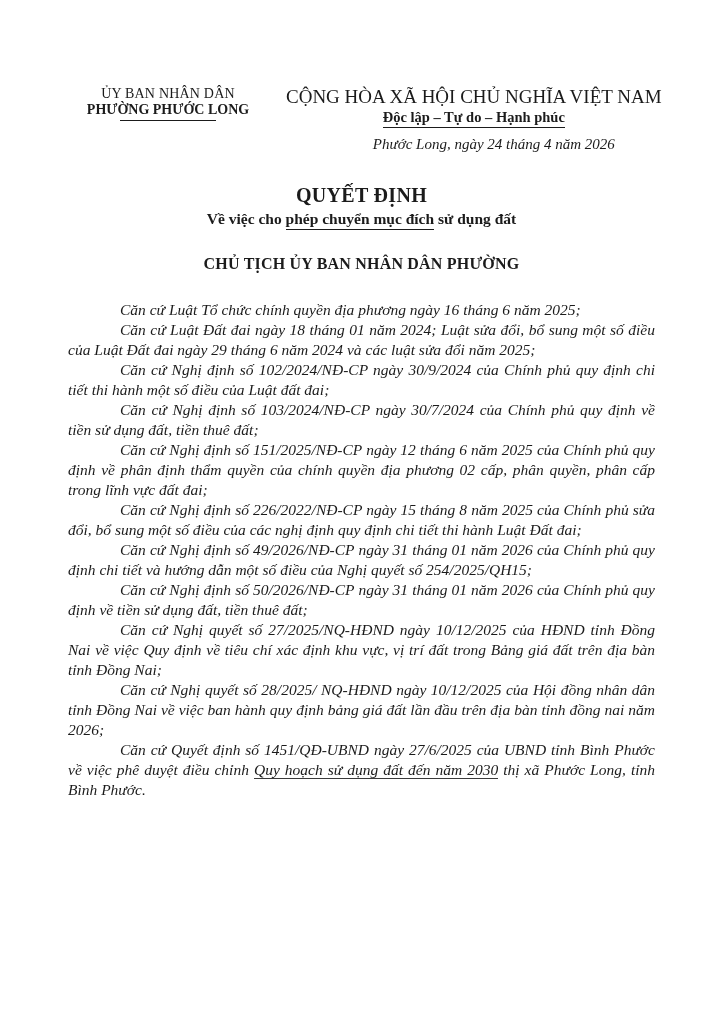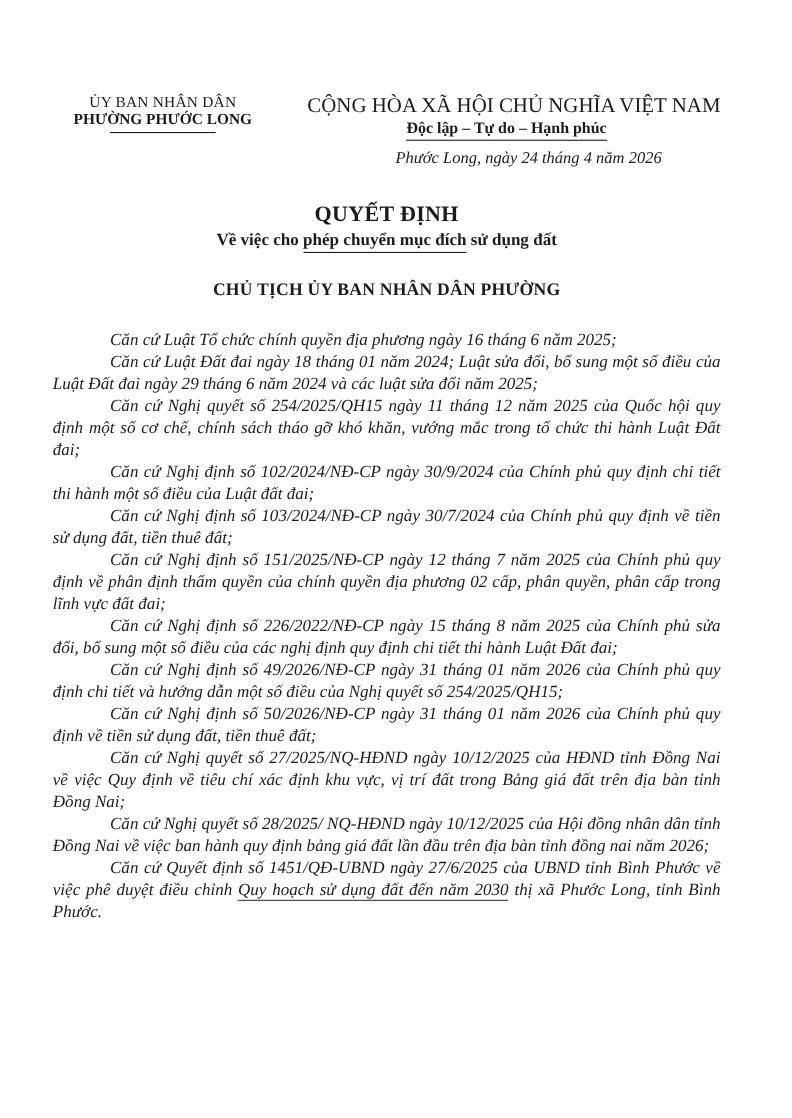--- a/index.html
+++ b/index.html
@@ -3,21 +3,21 @@
 <meta charset="utf-8">
 <style>
   * { box-sizing: border-box; }
   html, body { margin: 0; padding: 0; background: #ffffff; }
   .page {
     width: 720px;
     height: 1016px;
     background: #ffffff;
     color: #1b1b1b;
     font-family: "Liberation Serif", "DejaVu Serif", serif;
-    padding: 86px 65px 0 48px;
+    padding: 86px 65px 0 68px;
     overflow: hidden;
   }
   
   .hdr { display: flex; align-items: flex-start; }
   .hdr-left { width: 200px; text-align: center; flex-shrink: 0; }
   .hdr-right { flex: 1; text-align: center; padding-left: 18px; }
   .hl1 { font-size: 14px; letter-spacing: 0.2px; white-space: nowrap; }
   .hl2 { font-size: 14px; font-weight: bold; white-space: nowrap; }
   .hl-rule { width: 96px; border-bottom: 1.6px solid #1b1b1b; margin: 2px auto 8px auto; }
   .h-num { font-size: 14.5px; white-space: nowrap; }
@@ -63,24 +63,23 @@
 
   <div class="title-block">
     <div class="t-main">QUYẾT ĐỊNH</div>
     <div class="t-sub"><span>Về việc cho </span><span class="u-seg">phép chuyển mục đích</span><span> sử dụng đất</span></div>
     <div class="t-auth">CHỦ TỊCH ỦY BAN NHÂN DÂN PHƯỜNG</div>
   </div>
 
   <div class="body-text">
     <p class="bp">Căn cứ Luật Tổ chức chính quyền địa phương ngày 16 tháng 6 năm 2025;</p>
     <p class="bp">Căn cứ Luật Đất đai ngày 18 tháng 01 năm 2024; Luật sửa đổi, bổ sung một số điều của Luật Đất đai ngày 29 tháng 6 năm 2024 và các luật sửa đổi năm 2025;</p>
-    <p class="bp">Căn cứ Nghị quyết số 254/2025/QH15 ngày 11 tháng 12 năm 2025 của Quốc hội quy định một số cơ chế, chính sách tháo gỡ khó khăn, vướng mắc trong tổ chức thi hành Luật Đất đai;</p>
     <p class="bp">Căn cứ Nghị định số 102/2024/NĐ-CP ngày 30/9/2024 của Chính phủ quy định chi tiết thi hành một số điều của Luật đất đai;</p>
     <p class="bp">Căn cứ Nghị định số 103/2024/NĐ-CP ngày 30/7/2024 của Chính phủ quy định về tiền sử dụng đất, tiền thuê đất;</p>
-    <p class="bp">Căn cứ Nghị định số 151/2025/NĐ-CP ngày 12 tháng 7 năm 2025 của Chính phủ quy định về phân định thẩm quyền của chính quyền địa phương 02 cấp, phân quyền, phân cấp trong lĩnh vực đất đai;</p>
+    <p class="bp">Căn cứ Nghị định số 151/2025/NĐ-CP ngày 12 tháng 6 năm 2025 của Chính phủ quy định về phân định thẩm quyền của chính quyền địa phương 02 cấp, phân quyền, phân cấp trong lĩnh vực đất đai;</p>
     <p class="bp">Căn cứ Nghị định số 226/2022/NĐ-CP ngày 15 tháng 8 năm 2025 của Chính phủ sửa đổi, bổ sung một số điều của các nghị định quy định chi tiết thi hành Luật Đất đai;</p>
     <p class="bp">Căn cứ Nghị định số 49/2026/NĐ-CP ngày 31 tháng 01 năm 2026 của Chính phủ quy định chi tiết và hướng dẫn một số điều của Nghị quyết số 254/2025/QH15;</p>
     <p class="bp">Căn cứ Nghị định số 50/2026/NĐ-CP ngày 31 tháng 01 năm 2026 của Chính phủ quy định về tiền sử dụng đất, tiền thuê đất;</p>
     <p class="bp">Căn cứ Nghị quyết số 27/2025/NQ-HĐND ngày 10/12/2025 của HĐND tỉnh Đồng Nai về việc Quy định về tiêu chí xác định khu vực, vị trí đất trong Bảng giá đất trên địa bàn tỉnh Đồng Nai;</p>
     <p class="bp">Căn cứ Nghị quyết số 28/2025/ NQ-HĐND ngày 10/12/2025 của Hội đồng nhân dân tỉnh Đồng Nai về việc ban hành quy định bảng giá đất lần đầu trên địa bàn tỉnh đồng nai năm 2026;</p>
     <p class="bp"><span>Căn cứ Quyết định số 1451/QĐ-UBND ngày 27/6/2025 của UBND tỉnh Bình Phước về việc phê duyệt điều chỉnh </span><span class="u-light">Quy hoạch sử dụng đất đến năm 2030</span><span> thị xã Phước Long, tỉnh Bình Phước.</span></p>
   </div>
 
 </div>
 

